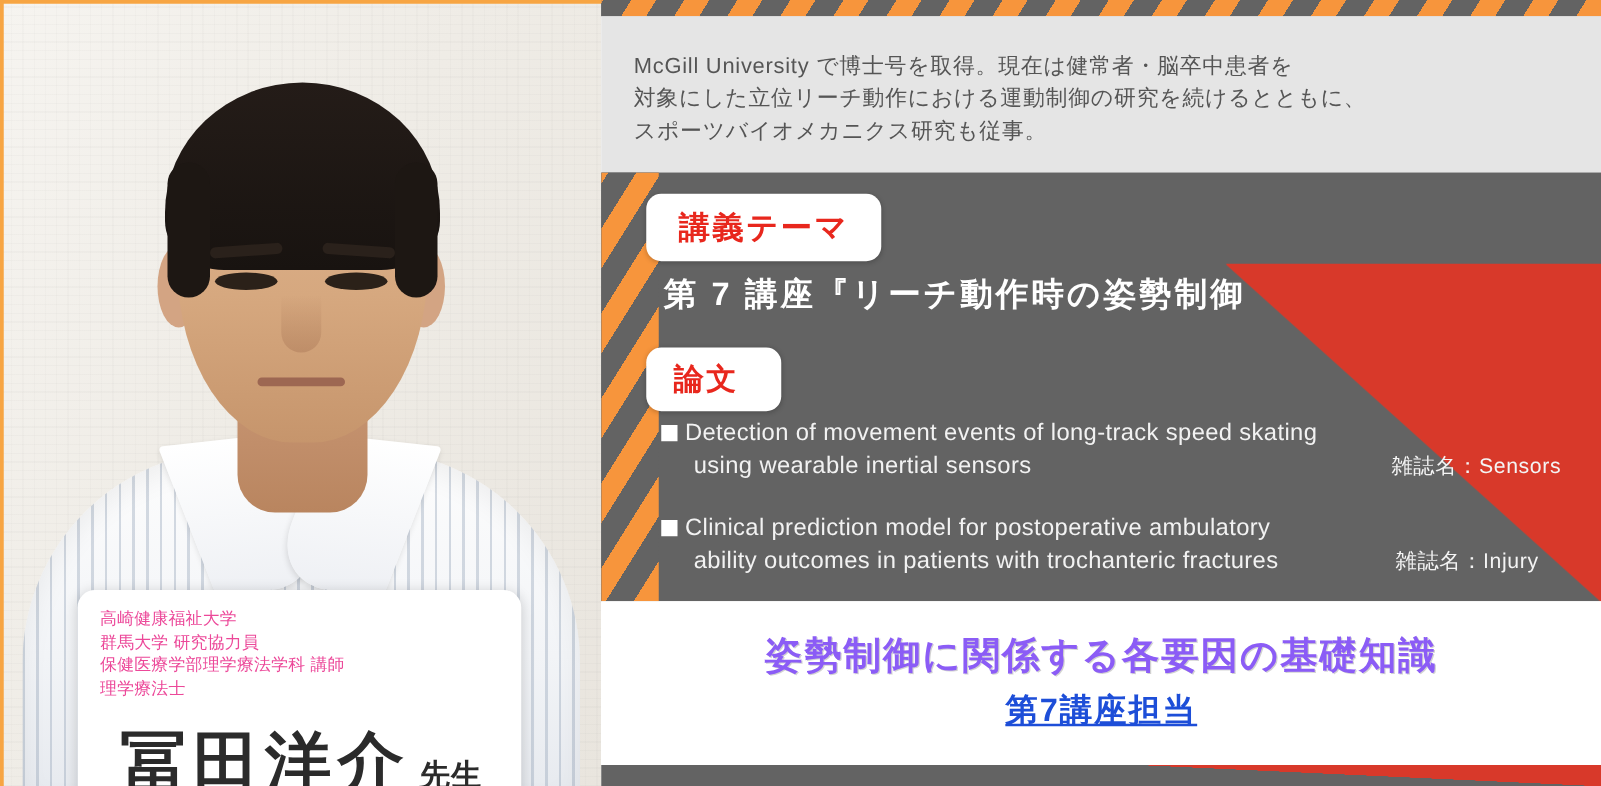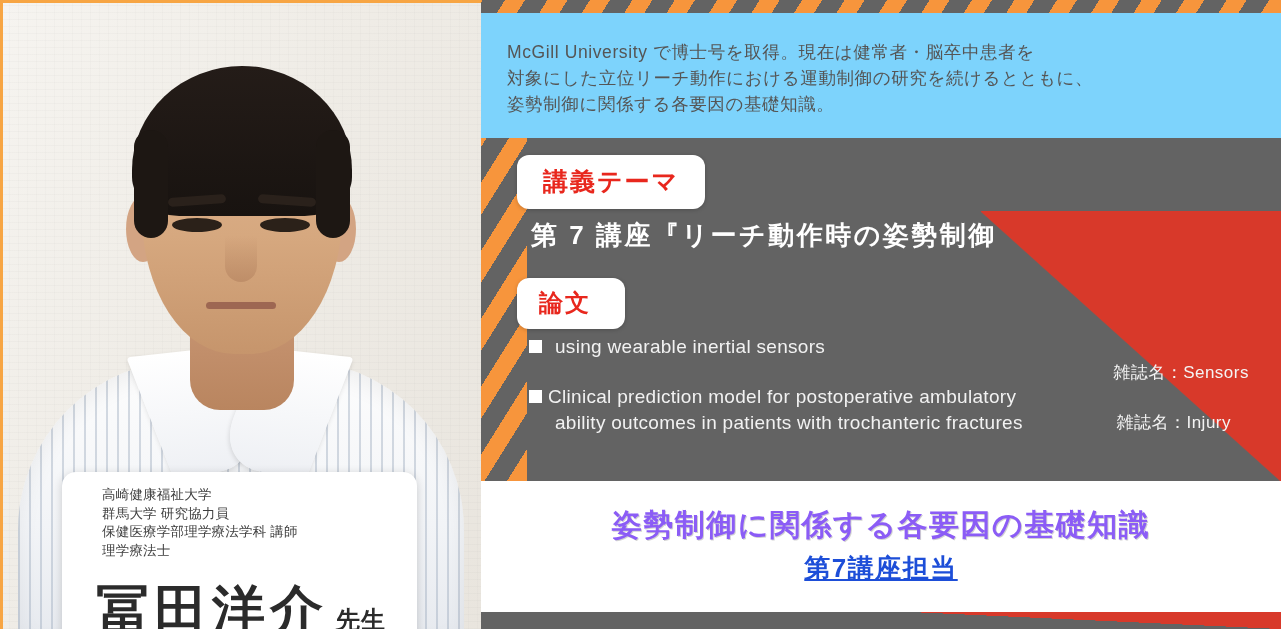--- a/index.html
+++ b/index.html
@@ -158,24 +158,23 @@
     width: 355px;
     padding: 14px 18px 12px 18px;
     box-sizing: border-box;
     background: #ffffff;
     border-radius: 14px;
     box-shadow: 0 2px 10px rgba(0,0,0,0.18);
   }
   .affil-line {
     font-size: 13.5px;
     line-height: 18.5px;
-    color: #404040;
+    color: #ec4899;
     letter-spacing: 0.2px;
     white-space: nowrap;
-    margin-left: 22px;
   }
   #name-row {
     margin-top: 6px;
     display: flex;
     align-items: baseline;
     white-space: nowrap;
   }
   #lecturer-name {
     font-size: 53px;
     line-height: 50px;
@@ -213,21 +212,21 @@
       #636363 17px, #636363 36px
     );
   }
   #stripe-top { top: 0; height: 13px; }
 
   
   #intro-block {
     position: absolute;
     left: 0; top: 13px;
     width: 800px; height: 125px;
-    background: #7dd3fc;
+    background: #e5e5e5;
     box-sizing: border-box;
     padding: 26px 30px 0 26px;
   }
   .intro-line {
     font-size: 17.5px;
     line-height: 26px;
     color: #555555;
     letter-spacing: 0.6px;
     white-space: nowrap;
   }
@@ -414,40 +413,41 @@
     </div>
   </div>
 
   <div id="right-col">
 
     <div id="stripe-top" class="stripe-bar"></div>
 
     <div id="intro-block">
       <div class="intro-line">McGill University で博士号を取得。現在は健常者・脳卒中患者を</div>
       <div class="intro-line">対象にした立位リーチ動作における運動制御の研究を続けるとともに、</div>
-      <div class="intro-line">姿勢制御に関係する各要因の基礎知識。</div>
+      <div class="intro-line">スポーツバイオメカニクス研究も従事。</div>
     </div>
 
     <div id="gray-panel">
       <div id="red-corner"></div>
       <div id="panel-stripes"></div>
 
       <div id="panel-inner">
 
         <span id="theme-pill" class="pill">講義テーマ</span>
 
         <div id="lecture-title">第 7 講座『リーチ動作時の姿勢制御</div>
 
         <span id="paper-pill" class="pill">論文</span>
 
         <div id="papers">
 
           <div class="paper-item">
             <span class="paper-marker"></span>
             <div class="paper-title">
+              <span>Detection of movement events of long-track speed skating</span>
               <span class="l2">using wearable inertial sensors</span>
             </div>
             <div class="journal" id="journal-1"><span>雑誌名：</span><span>Sensors</span></div>
           </div>
 
           <div class="paper-item">
             <span class="paper-marker"></span>
             <div class="paper-title">
               <span>Clinical prediction model for postoperative ambulatory</span>
               <span class="l2">ability outcomes in patients with trochanteric fractures</span>

